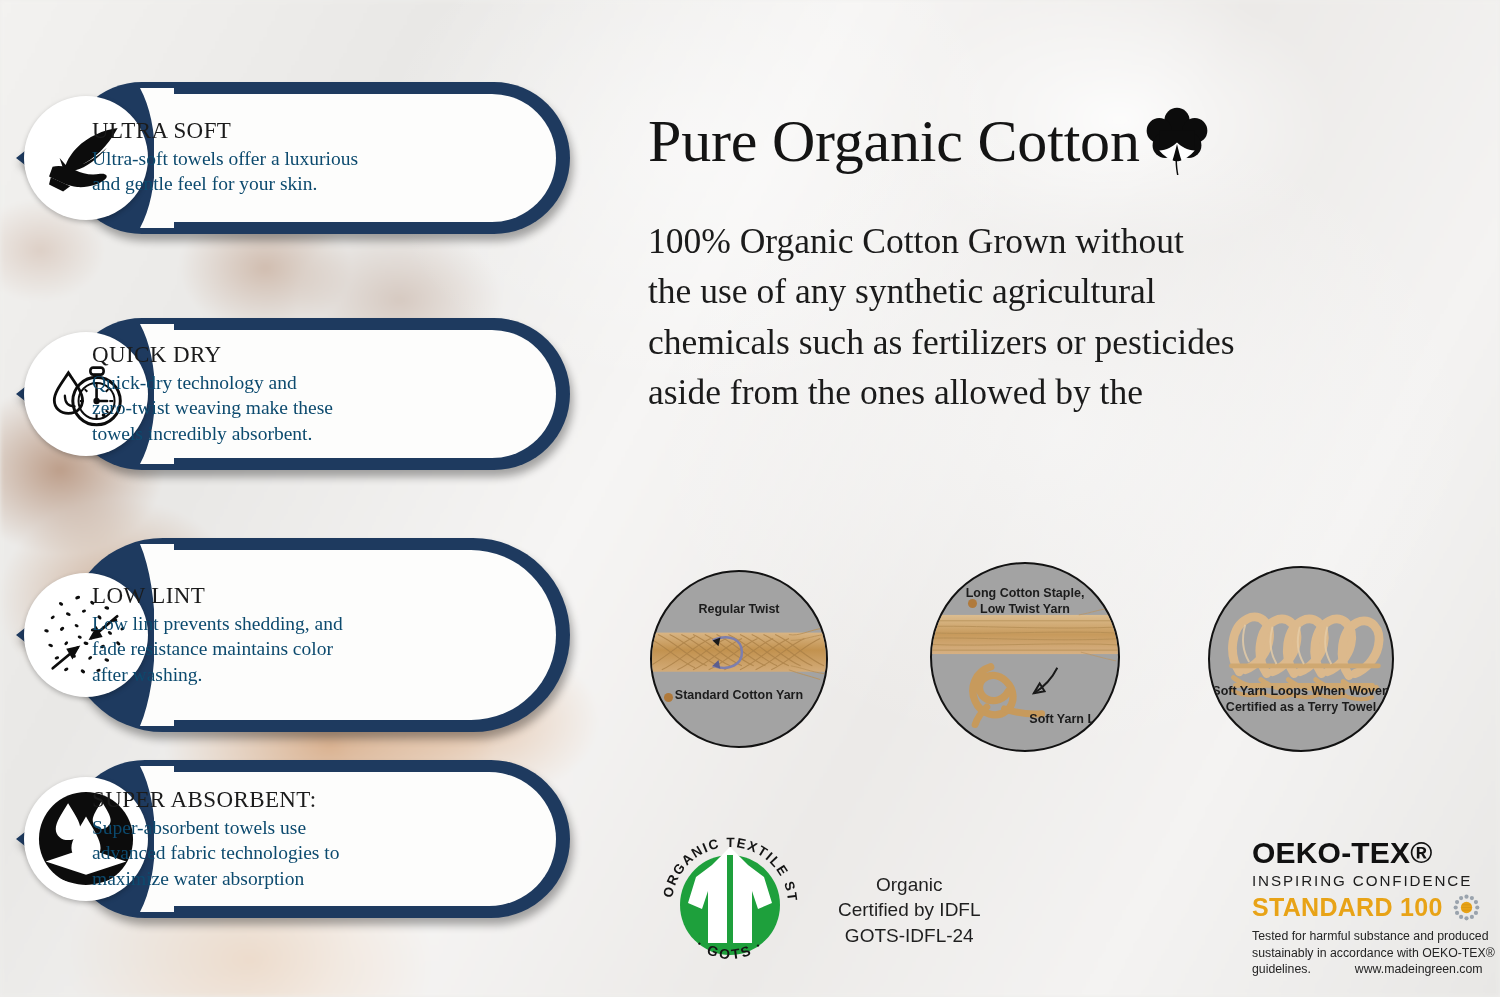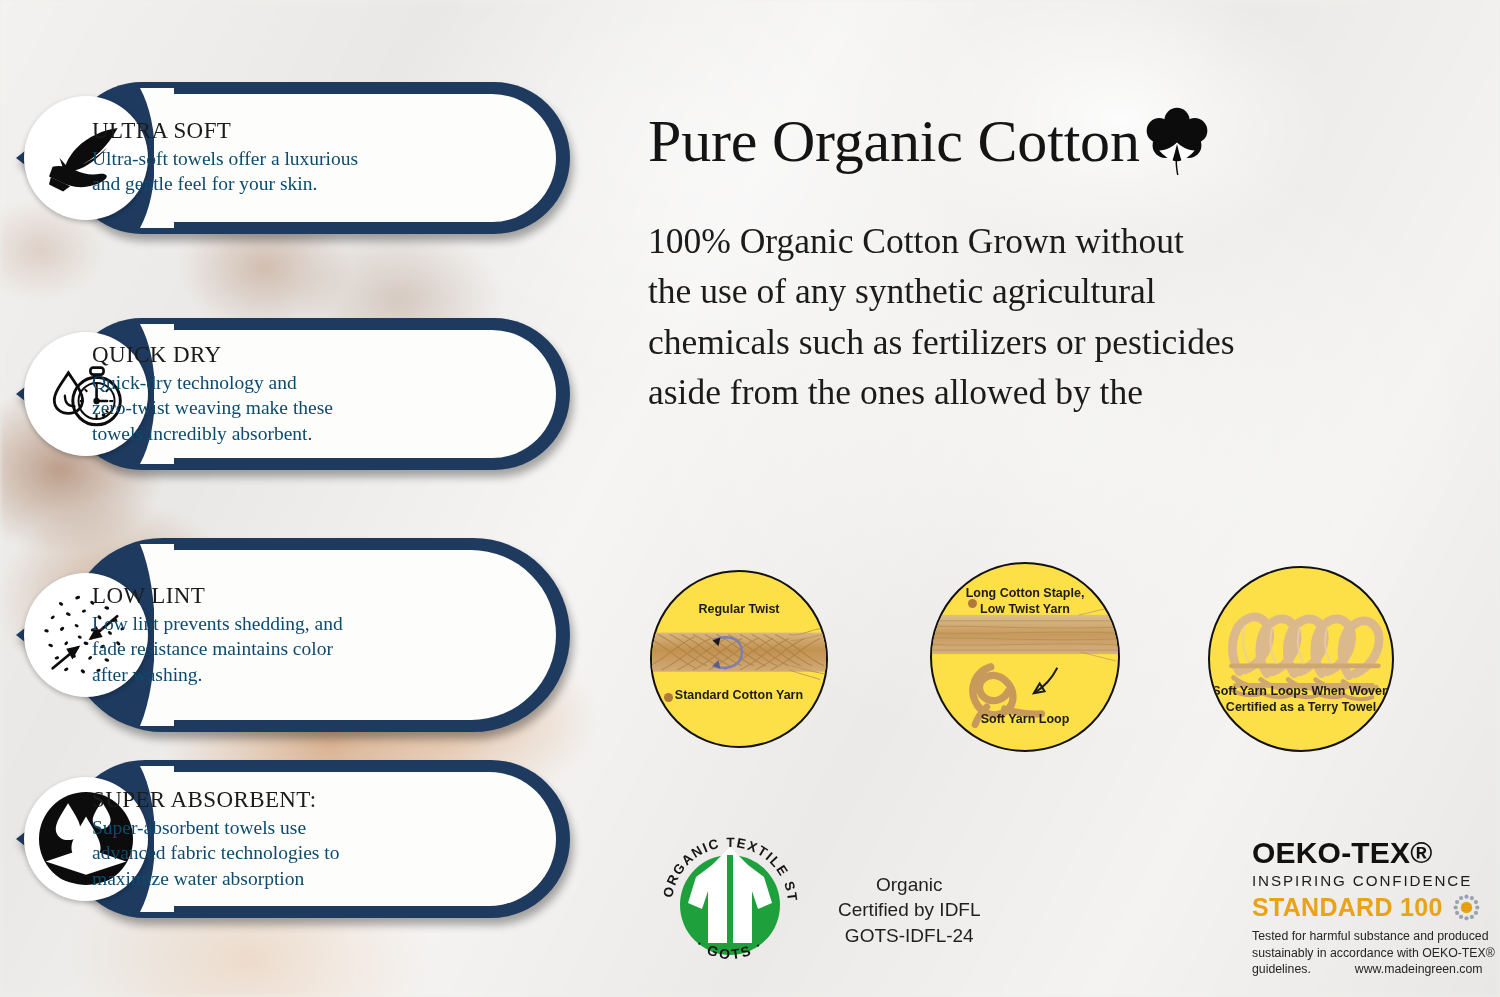--- a/index.html
+++ b/index.html
@@ -150,21 +150,21 @@
     font-family: "Liberation Serif", serif;
     font-size: 35.5px;
     line-height: 1.42;
     color: #1b1b1b;
   }
 
   
   .yarn {
     position: absolute;
     border-radius: 50%;
-    background: #fde047;
+    background: #a3a3a3;
     border: 2.5px solid #121212;
     overflow: hidden;
   }
   #yarn0 { left: 10px;  top: 570px; width: 178px; height: 178px; }
   #yarn1 { left: 290px; top: 562px; width: 190px; height: 190px; }
   #yarn2 { left: 568px; top: 566px; width: 186px; height: 186px; }
   .yarn svg { position: absolute; inset: 0; width: 100%; height: 100%; }
 
   .ylabel {
     position: absolute;
@@ -173,21 +173,21 @@
     font-weight: 700;
     color: #1c1c1c;
     text-align: center;
     width: 100%;
     line-height: 1.25;
     z-index: 4;
   }
   #y0t { top: 30px; }
   #y0b { top: 116px; }
   #y1t { top: 22px; }
-  #y1b { top: 148px; }
+  #y1b { top: 148px; text-align: right; }
   #y2b { top: 116px; }
 
   .dot {
     position: absolute;
     width: 9px; height: 9px; border-radius: 50%;
     background: #b07a3c;
     z-index: 4;
   }
 
   

